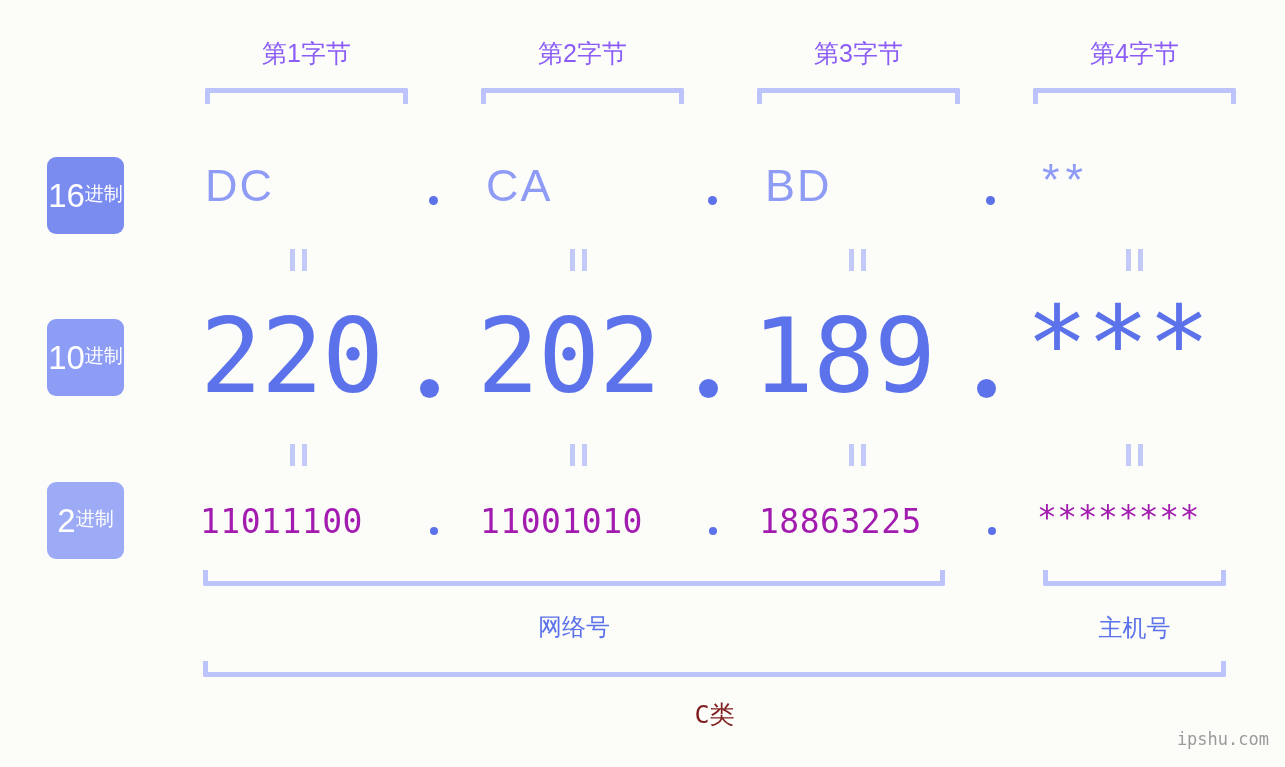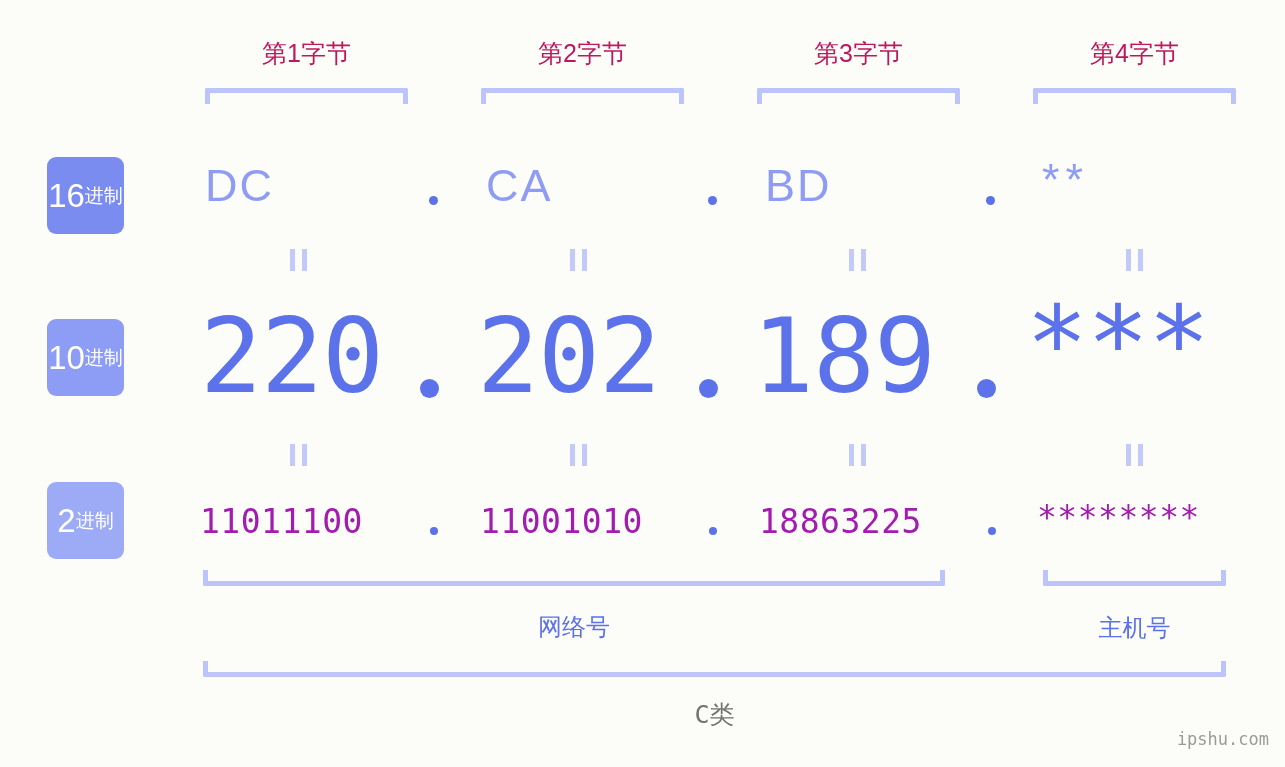--- a/index.html
+++ b/index.html
@@ -20,21 +20,21 @@
   }
 
   
   .byte-label {
     position: absolute;
     top: 36px;
     height: 34px;
     line-height: 34px;
     text-align: center;
     font-size: 25px;
-    color: #be185d;
+    color: #8b5cf6;
     font-family: "Liberation Sans", sans-serif;
     letter-spacing: 0px;
     white-space: nowrap;
   }
 
   
   .bracket-down {
     position: absolute;
     border-top: 5px solid #bcc4fb;
     border-left: 5px solid #bcc4fb;
@@ -70,21 +70,21 @@
   .badge .num {
     font-size: 33px;
     line-height: 33px;
     font-family: "Liberation Sans", sans-serif;
     font-weight: 400;
     margin-bottom: 1px;
   }
   .badge .sub {
     font-size: 19px;
     line-height: 21px;
-    font-family: Liberation Serif, serif;
+    font-family: Liberation Mono, monospace;
   }
 
   
   .cell {
     position: absolute;
     text-align: left;
     white-space: nowrap;
   }
 
   .hex-val {
@@ -146,21 +146,21 @@
     line-height: 30px;
     color: #5b72ea;
     font-family: "Liberation Sans", sans-serif;
     white-space: nowrap;
   }
   .class-label {
     position: absolute;
     text-align: center;
     font-size: 25px;
     line-height: 32px;
-    color: #737373;
+    color: #7f1d1d;
     font-family: "DejaVu Sans Mono", monospace;
     white-space: nowrap;
   }
 
   
   .watermark {
     position: absolute;
     right: 16px;
     bottom: 18px;
     font-family: "DejaVu Sans Mono", monospace;

